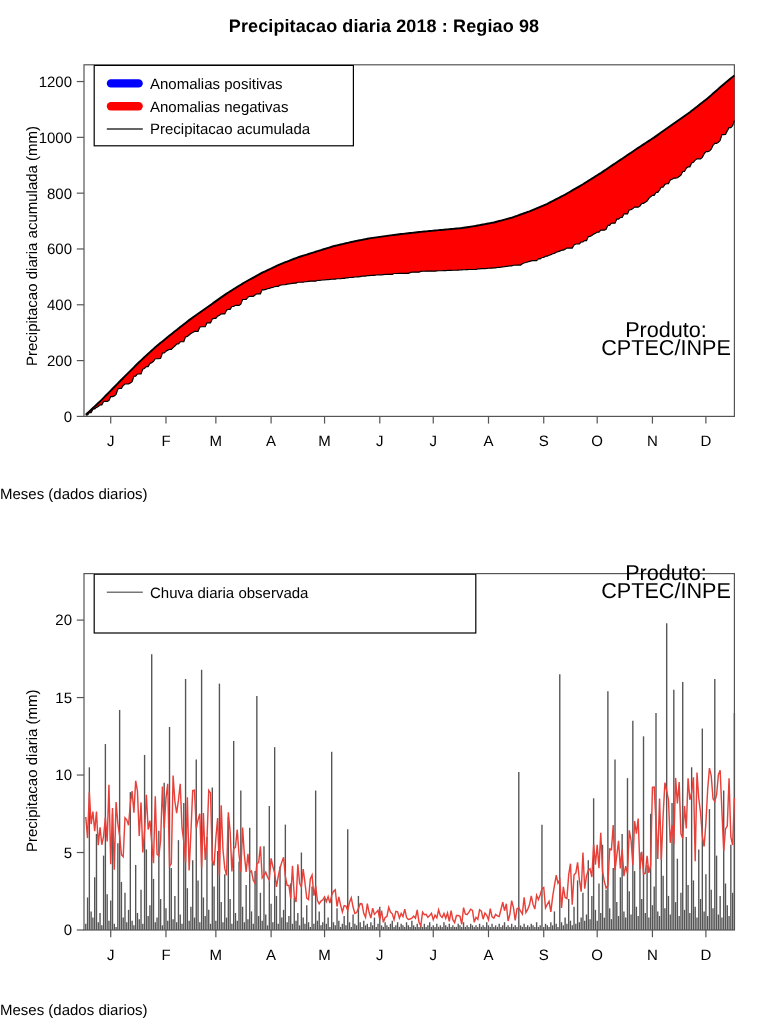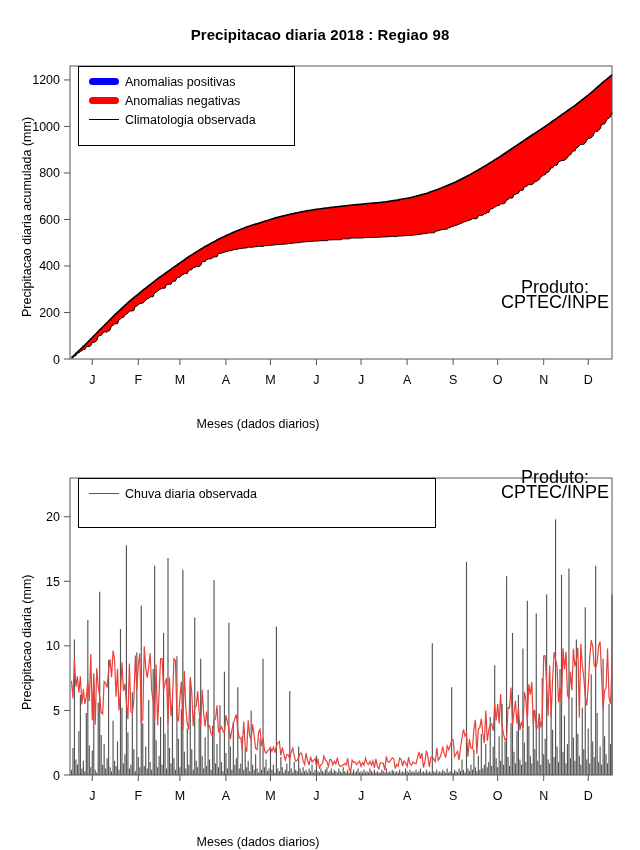--- a/index.html
+++ b/index.html
@@ -18,21 +18,21 @@
   .page {
     position: relative;
     width: 640px;
     height: 850px;
   }
   .panel {
     position: absolute;
     left: 0;
     width: 640px;
   }
-  #panel-top { top: 12px; height: 430px; }
+  #panel-top { top: 0; height: 430px; }
   #panel-bottom { top: 430px; height: 420px; }
 
   .chart-title {
     position: absolute;
     top: 14px;
     left: 0;
     width: 640px;
     text-align: center;
     font-size: 15px;
     font-weight: bold;
@@ -48,21 +48,21 @@
   .ylabel {
     position: absolute;
     transform-origin: 0 0;
     transform: rotate(-90deg);
     font-size: 12.5px;
     white-space: nowrap;
   }
   .xlabel {
     position: absolute;
     width: 516px;
-    text-align: center;
+    text-align: left;
     font-size: 12.5px;
   }
   .produto {
     position: absolute;
     font-size: 18px;
     line-height: 15px;
     text-align: center;
     white-space: nowrap;
   }
   .legendbox {
@@ -164,38 +164,38 @@
 
     <div class="ylabel" id="ylabel-top" style="left: 20px; top: 305px;">Precipitacao diaria acumulada (mm)</div>
 
     <div class="xlabel" style="top:405px; left:0;">Meses (dados diarios)</div>
 
     <div class="produto" id="produto-top" style="left:500px; top:268px; width:110px;">
       <div>Produto:</div>
       <div>CPTEC/INPE</div>
     </div>
 
-    <div class="legendbox" id="legend-top" style="left:78px; top:54px; width:217px; height:80px; padding:5px 4px 4px 4px;">
+    <div class="legendbox" id="legend-top" style="left:78px; top:54px; width:217px; height:68px; padding:5px 4px 4px 4px;">
       <div class="legend-row">
         <span class="legend-key">
             <span class="key-thick" style="background:#0000ff;"></span>
           </span>
         <span class="legend-text">Anomalias positivas</span>
       </div>
       <div class="legend-row">
         <span class="legend-key">
             <span class="key-thick" style="background:#ff0000;"></span>
           </span>
         <span class="legend-text">Anomalias negativas</span>
       </div>
       <div class="legend-row">
         <span class="legend-key">
             <span class="key-thin"></span>
           </span>
-        <span class="legend-text">Climatologia observada</span>
+        <span class="legend-text">Precipitacao acumulada</span>
       </div>
     </div>
   </div>
 
   <div class="panel" id="panel-bottom">
 
     <svg class="plot-svg" id="svg-bottom" width="640" height="420">
         <rect x="70" y="48" width="542" height="297" fill="none" stroke="#555" stroke-width="1"></rect>
         <line x1="64" y1="345" x2="70" y2="345" stroke="#555" stroke-width="1"></line>
         <text x="60" y="349.5" font-family="&quot;Liberation Sans&quot;, sans-serif" font-size="12.5" text-anchor="end" fill="#000">0</text>
@@ -603,21 +603,21 @@
 
     <div class="ylabel" id="ylabel-bottom" style="left: 20px; top: 280px;">Precipitacao diaria (mm)</div>
 
     <div class="xlabel" style="top:405px; left:0;">Meses (dados diarios)</div>
 
     <div class="produto" id="produto-bottom" style="left:500px; top:40px; width:110px;">
       <div>Produto:</div>
       <div>CPTEC/INPE</div>
     </div>
 
-    <div class="legendbox" id="legend-bottom" style="left:78px; top:48px; width:358px; height:50px; padding:5px 4px 4px 4px;">
+    <div class="legendbox" id="legend-bottom" style="left:78px; top:48px; width:319px; height:50px; padding:5px 4px 4px 4px;">
       <div class="legend-row">
         <span class="legend-key">
             <span class="key-thin-grey"></span>
           </span>
         <span class="legend-text">Chuva diaria observada</span>
       </div>
     </div>
   </div>
 
 </div>

